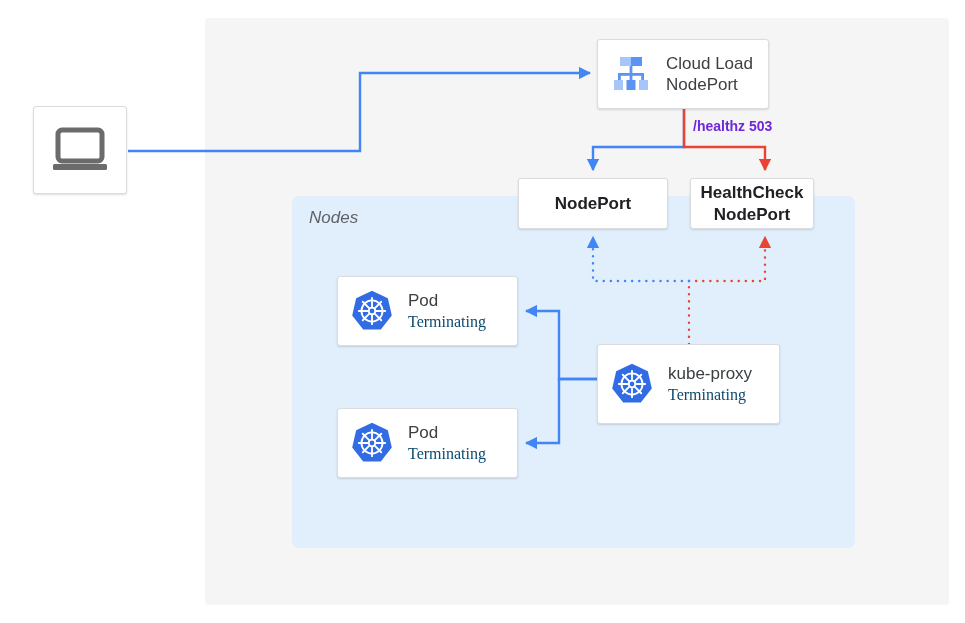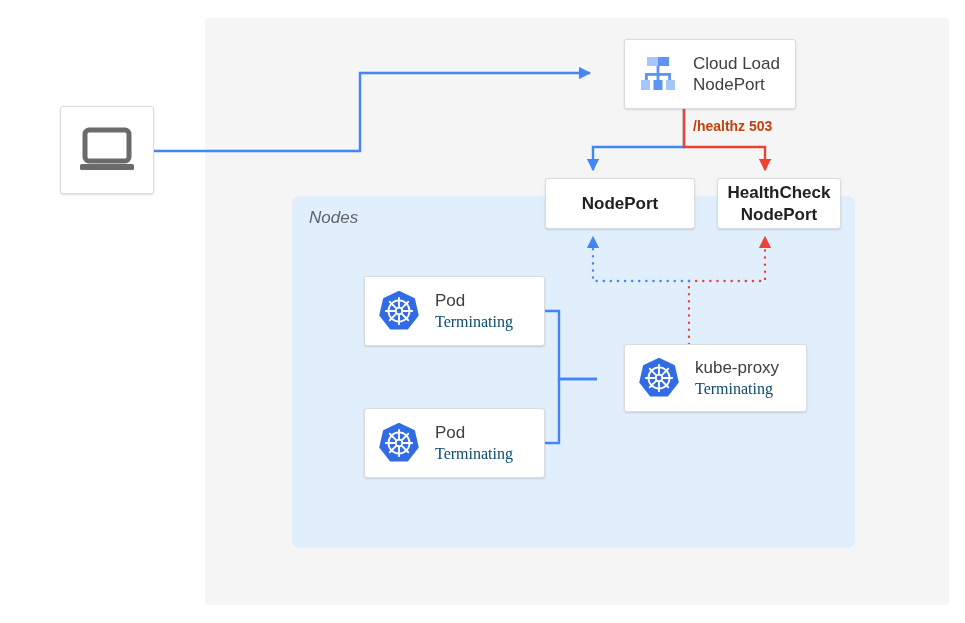--- a/index.html
+++ b/index.html
@@ -29,21 +29,20 @@
   .node-box {
     position: absolute;
     background: #ffffff;
     border: 1px solid #dadce0;
     border-radius: 3px;
     box-sizing: border-box;
     box-shadow: 0 1px 2px rgba(60,64,67,0.18);
     display: flex;
     align-items: center;
     justify-content: center;
-    margin-left: 27px;
   }
   .box-inner {
     display: flex;
     align-items: center;
     gap: 14px;
     padding: 0 12px;
     width: 100%;
     box-sizing: border-box;
   }
   .box-icon {
@@ -79,36 +78,36 @@
   .panel-label {
     position: absolute;
     font-size: 17px;
     color: #5f6368;
     font-style: italic;
   }
   .edge-label {
     position: absolute;
     font-size: 14px;
     font-weight: bold;
-    color: #c2410c;
+    color: #6d28d9;
     white-space: nowrap;
   }
   
   #client-box { left: 33px; top: 106px; width: 94px; height: 88px; }
   
   #clb-box { left: 597px; top: 39px; width: 172px; height: 70px; }
   
   #nodeport-box { left: 518px; top: 178px; width: 150px; height: 51px; }
   
   #hc-nodeport-box { left: 690px; top: 178px; width: 124px; height: 51px; }
   
   #pod-top-box { left: 337px; top: 276px; width: 181px; height: 70px; }
   #pod-bottom-box { left: 337px; top: 408px; width: 181px; height: 70px; }
   
-  #kubeproxy-box { left: 597px; top: 344px; width: 183px; height: 68px; }
+  #kubeproxy-box { left: 597px; top: 344px; width: 183px; height: 80px; }
 </style>
 </head>
 <body>
 
 <div id="diagram-root">
 
   <svg class="diagram-canvas" viewBox="0 0 965 623" xmlns="http://www.w3.org/2000/svg">
     <defs>
       <marker id="arrow-blue" viewBox="0 0 10 10" refX="9" refY="5" markerWidth="5.2" markerHeight="5.2" orient="auto-start-reverse">
         <path d="M 0 0 L 10 5 L 0 10 z" fill="#4285f4"></path>

